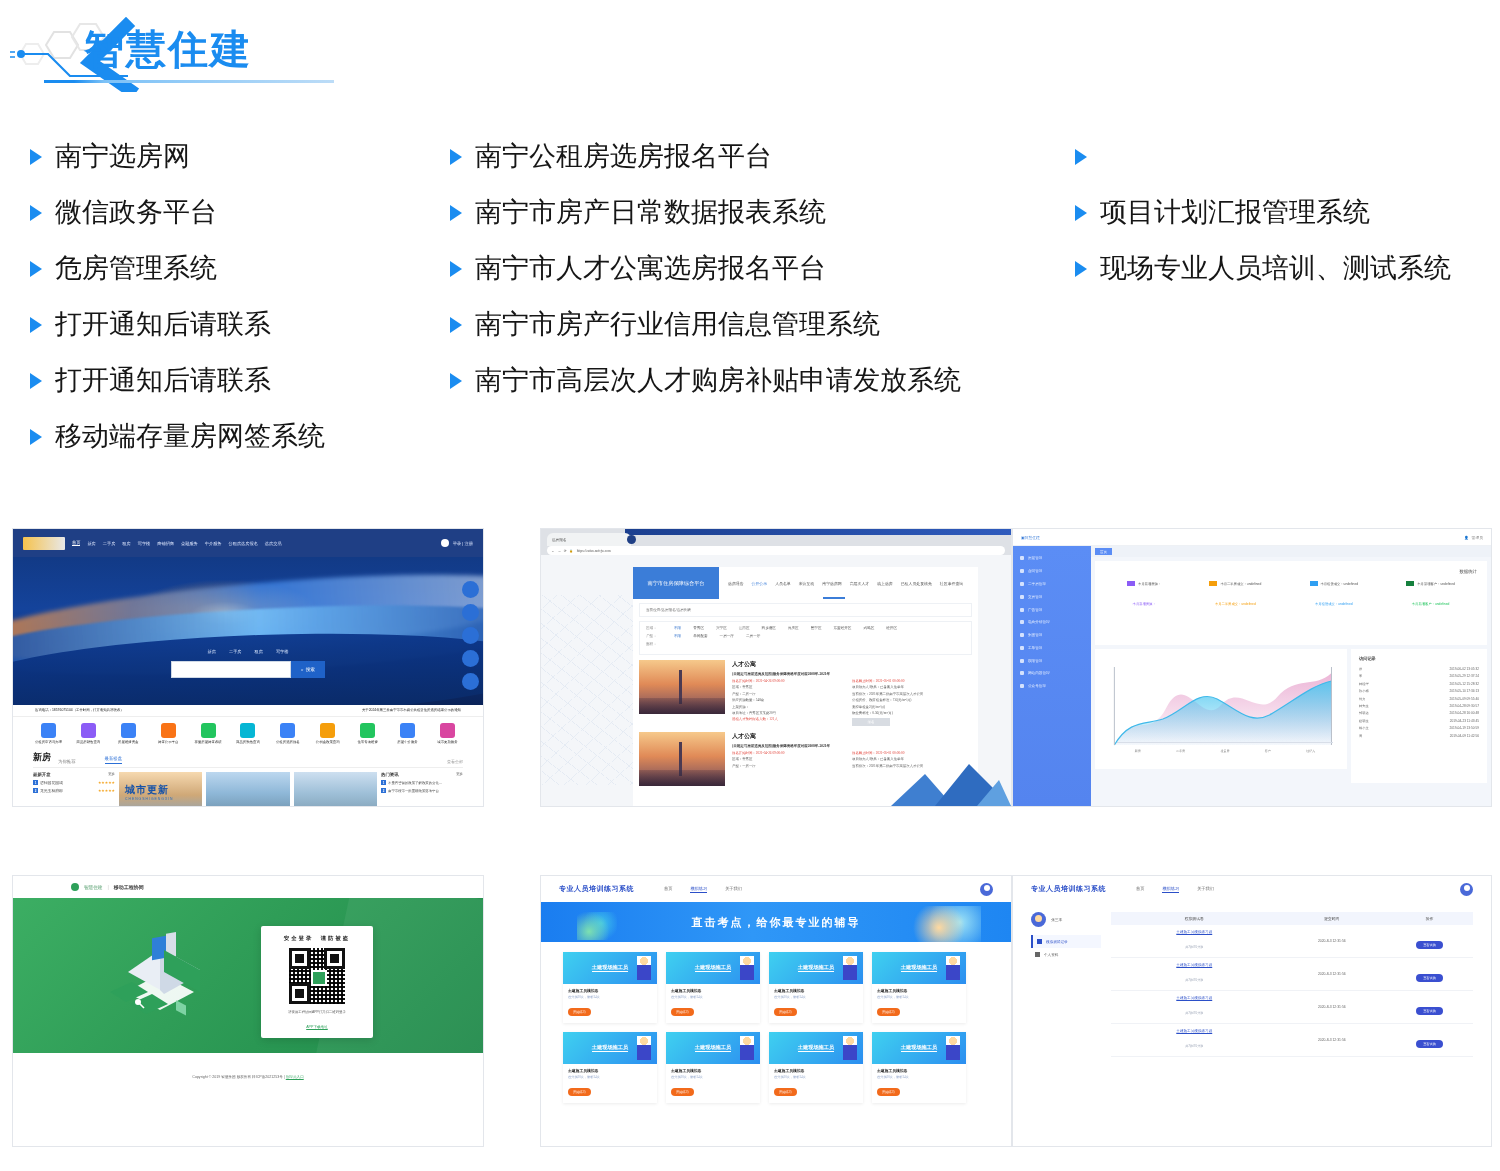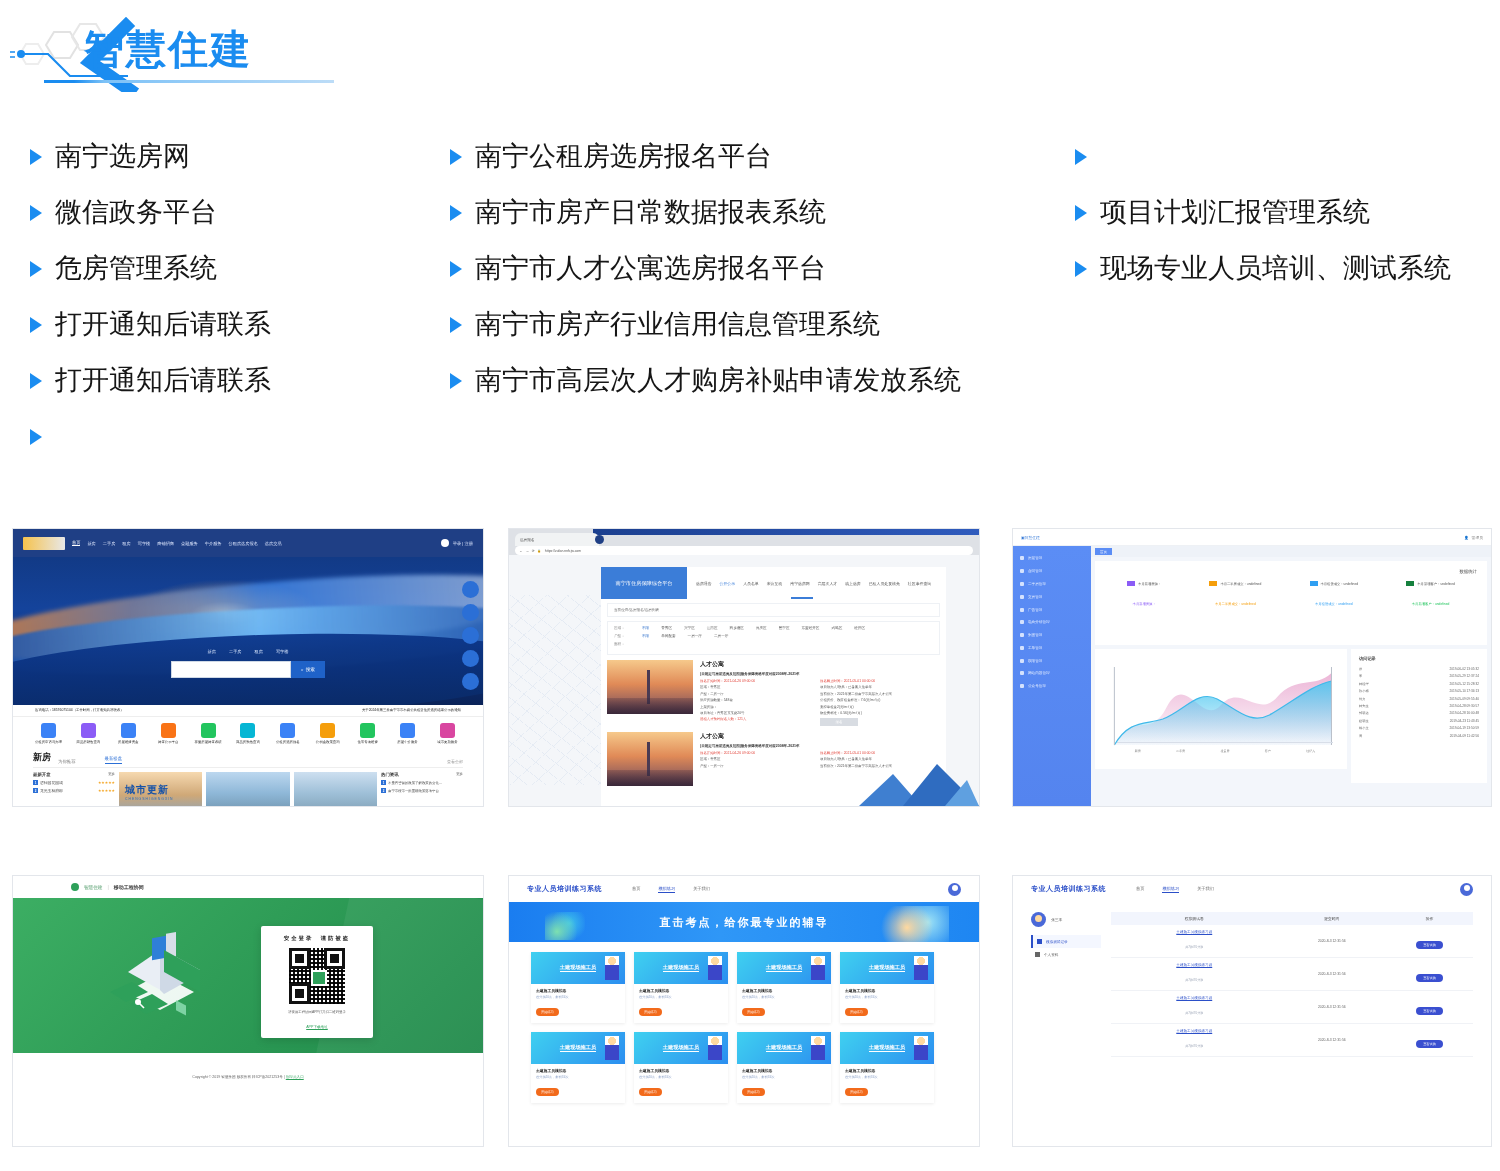--- a/index.html
+++ b/index.html
@@ -36,21 +36,21 @@
     border-top:8px solid transparent;border-bottom:8px solid transparent;
     border-left:12px solid #1a8cf0;
   }
   .link-label{font-size:27px;line-height:33px;color:#161616;white-space:nowrap;}
 
   
   .shot{position:absolute;background:#fff;border:1px solid #e3e6eb;overflow:hidden;}
   .shot-r1{top:528px;height:277px;}
   .shot-r2{top:875px;height:270px;}
   .shot-c1{left:12px;width:470px;}
-  .shot-c2{left:508px;width:470px;}
+  .shot-c2{left:540px;width:470px;font-family:Liberation Serif, serif;}
   .shot-c3{left:1012px;width:478px;}
   .tiny{font-size:3.4px;line-height:1.25;letter-spacing:0;}
 
   
   .s1-nav{height:28px;background:#1f3f85;display:flex;align-items:center;padding:0 10px;gap:7px;}
   .s1-logo{width:42px;height:13px;background:linear-gradient(90deg,#f5c24d,#e8e8e8);border-radius:1px;}
   .s1-nav a{color:#dfe8ff;font-size:4.2px;text-decoration:none;}
   .s1-nav .act{color:#fff;border-bottom:1px solid #fff;}
   .s1-right{margin-left:auto;display:flex;align-items:center;gap:4px;}
   .s1-dot{width:8px;height:8px;border-radius:50%;background:#fff;}
@@ -257,20 +257,21 @@
     <div class="link-item">
         <span class="tri"></span>
         <span class="link-label">打开通知后请联系</span>
       </div>
     <div class="link-item">
         <span class="tri"></span>
         <span class="link-label">打开通知后请联系</span>
       </div>
     <div class="link-item">
         <span class="tri"></span>
+        <span class="link-label">移动端存量房网签系统</span>
       </div>
   </div>
 
   <div class="col col2">
     <div class="link-item">
         <span class="tri"></span>
         <span class="link-label">南宁公租房选房报名平台</span>
       </div>
     <div class="link-item">
         <span class="tri"></span>

